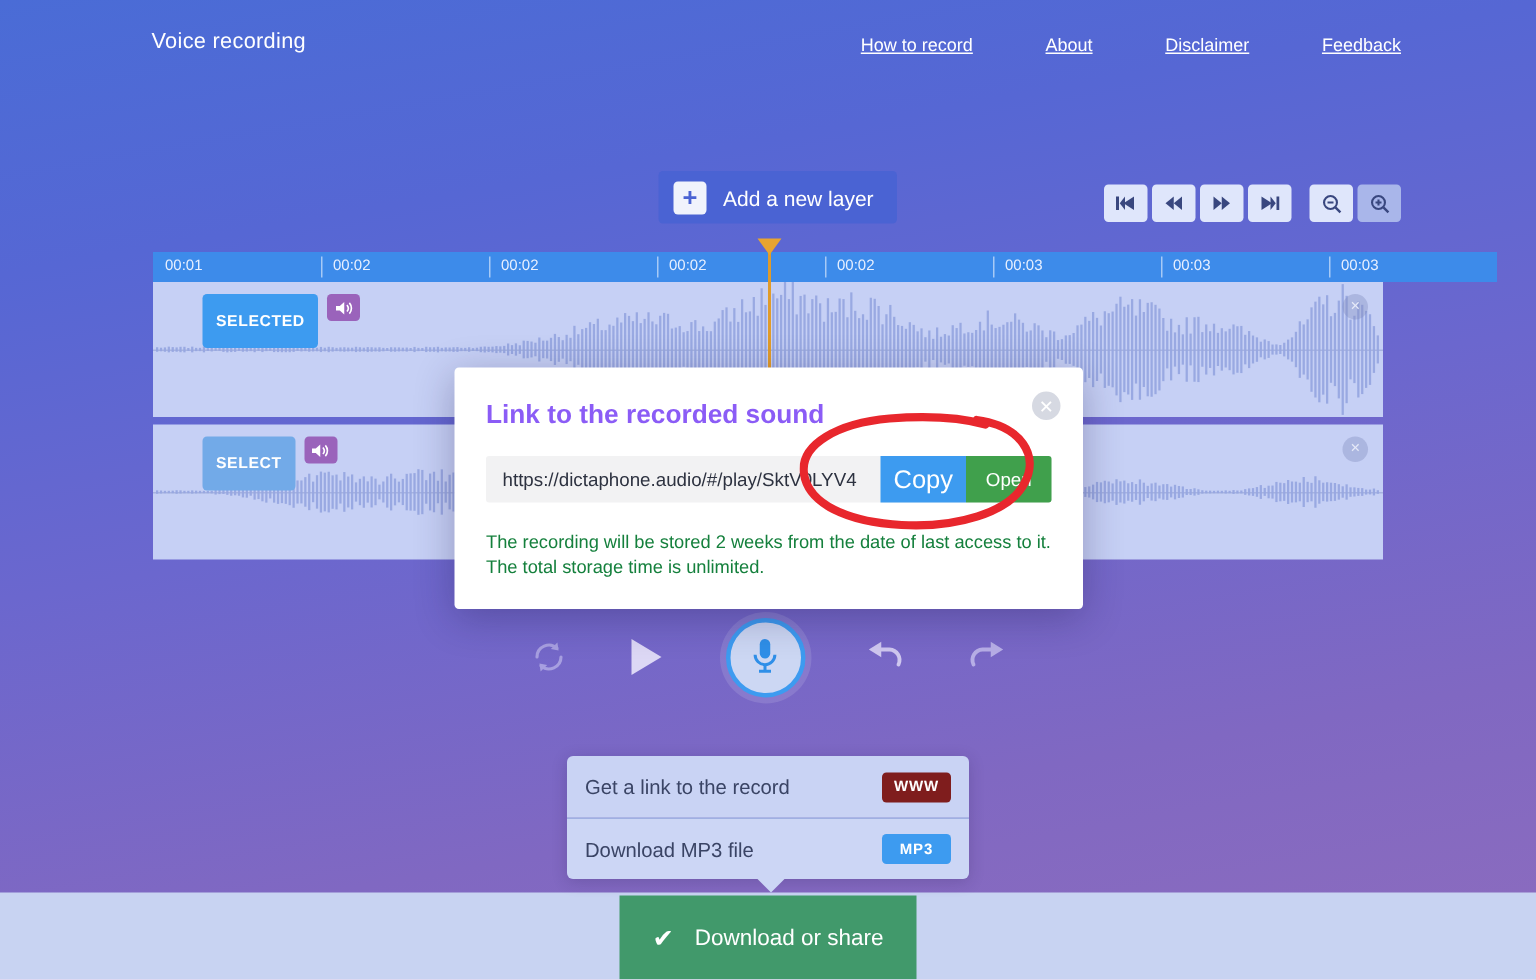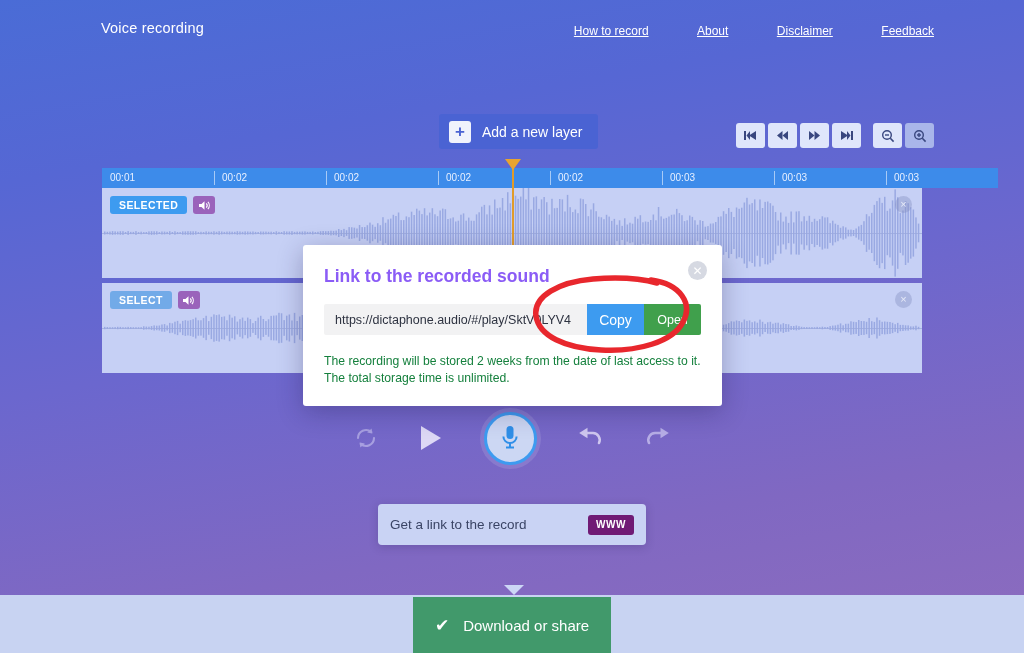--- a/index.html
+++ b/index.html
@@ -77,23 +77,23 @@
   .track {
     position: relative; width: 820px; height: 90px;
     background: #c6d0f5; margin-bottom: 5px; overflow: hidden;
   }
   .track .midline {
     position: absolute; left: 0; right: 0; top: 45px; height: 1px;
     background: rgba(110,125,185,.35);
   }
   .badges { position: absolute; left: 8px; top: 8px; display: flex; gap: 6px; z-index: 3; }
   .sel-badge {
-    height: 18px; padding: 0 9px; border: none; border-radius: 3px;
+    height: 18px; padding: 18px 9px; border: none; border-radius: 3px;
     color: #ffffff; font-size: 10.5px; font-weight: bold; letter-spacing: .4px;
-    display: flex; align-items: center; cursor: pointer;
+    display: flex; align-items: center; cursor: pointer; margin-left: 25px;
   }
   .sel-badge.on  { background: #3d9bf0; }
   .sel-badge.off { background: #72aae8; }
   .spk-badge {
     width: 22px; height: 18px; border: none; border-radius: 3px;
     background: #9a63bb; color: #ffffff; cursor: pointer;
     display: flex; align-items: center; justify-content: center;
   }
   .track-close {
     position: absolute; right: 10px; top: 8px; width: 17px; height: 17px;
@@ -135,21 +135,21 @@
     color: #3a4465; font-size: 13.5px; cursor: pointer;
   }
   .dd-item.hl { background: #c9d3f4; }
   .dd-item.plain { background: #ccd6f5; border-top: 1px solid #9fb0e2; }
   .dd-item .lbl { flex: 1; }
   .pill {
     min-width: 46px; height: 20px; border-radius: 3px; color: #ffffff;
     font-size: 10px; font-weight: bold; letter-spacing: .6px;
     display: flex; align-items: center; justify-content: center;
   }
-  .pill.www { background: #701a75; margin-left: 36px; }
+  .pill.www { background: #7f1d1d; margin-left: 36px; }
   .pill.mp3 { background: #3d9bf0; }
   .dd-caret {
     position: absolute; left: 504px; top: 585px; width: 0; height: 0;
     border-left: 10px solid transparent; border-right: 10px solid transparent;
     border-top: 10px solid #ccd6f5; z-index: 4;
   }
   
   .share-btn {
     position: absolute; left: 413px; top: 597px; width: 198px; height: 56px;
     background: #41996b; border: none; cursor: pointer;
@@ -176,21 +176,21 @@
     position: absolute; left: 21px; top: 59px; width: 377px; height: 31px;
     background: #f2f2f3; border-radius: 2px; display: flex; align-items: center;
   }
   .link-url {
     flex: 1; padding-left: 11px; color: #2d3240; font-size: 12.5px;
     white-space: nowrap; overflow: hidden; border: none; background: transparent;
     font-family: "Liberation Sans", sans-serif; outline: none;
   }
   .copy-btn {
     width: 57px; height: 31px; background: #3d9bf0; border: none;
-    color: #ffffff; font-size: 14px; cursor: pointer;
+    color: #ffffff; font-size: 17px; cursor: pointer;
   }
   .open-btn {
     width: 57px; height: 31px; background: #40a04c; border: none;
     color: #ffffff; font-size: 12.5px; cursor: pointer; border-radius: 0 2px 2px 0;
   }
   .modal-note {
     position: absolute; left: 21px; top: 108px; width: 380px;
     color: #15803d; font-size: 12.2px; line-height: 17px;
   }
   
@@ -977,20 +977,24 @@
       </svg>
     </button>
   </div>
 
   <div class="dd-caret"></div>
   <div class="dropdown">
     <div class="dd-item hl">
       <span class="lbl">Get a link to the record</span>
       <span class="pill www">WWW</span>
     </div>
+    <div class="dd-item plain">
+      <span class="lbl">Download MP3 file</span>
+      <span class="pill mp3">MP3</span>
+    </div>
   </div>
 
   <button class="share-btn">
     <span style="font-size:17px;">✔</span>
     <span>Download or share</span>
   </button>
 
   <div class="modal">
     <div class="modal-title">Link to the recorded sound</div>
     <button class="modal-close">✕</button>

